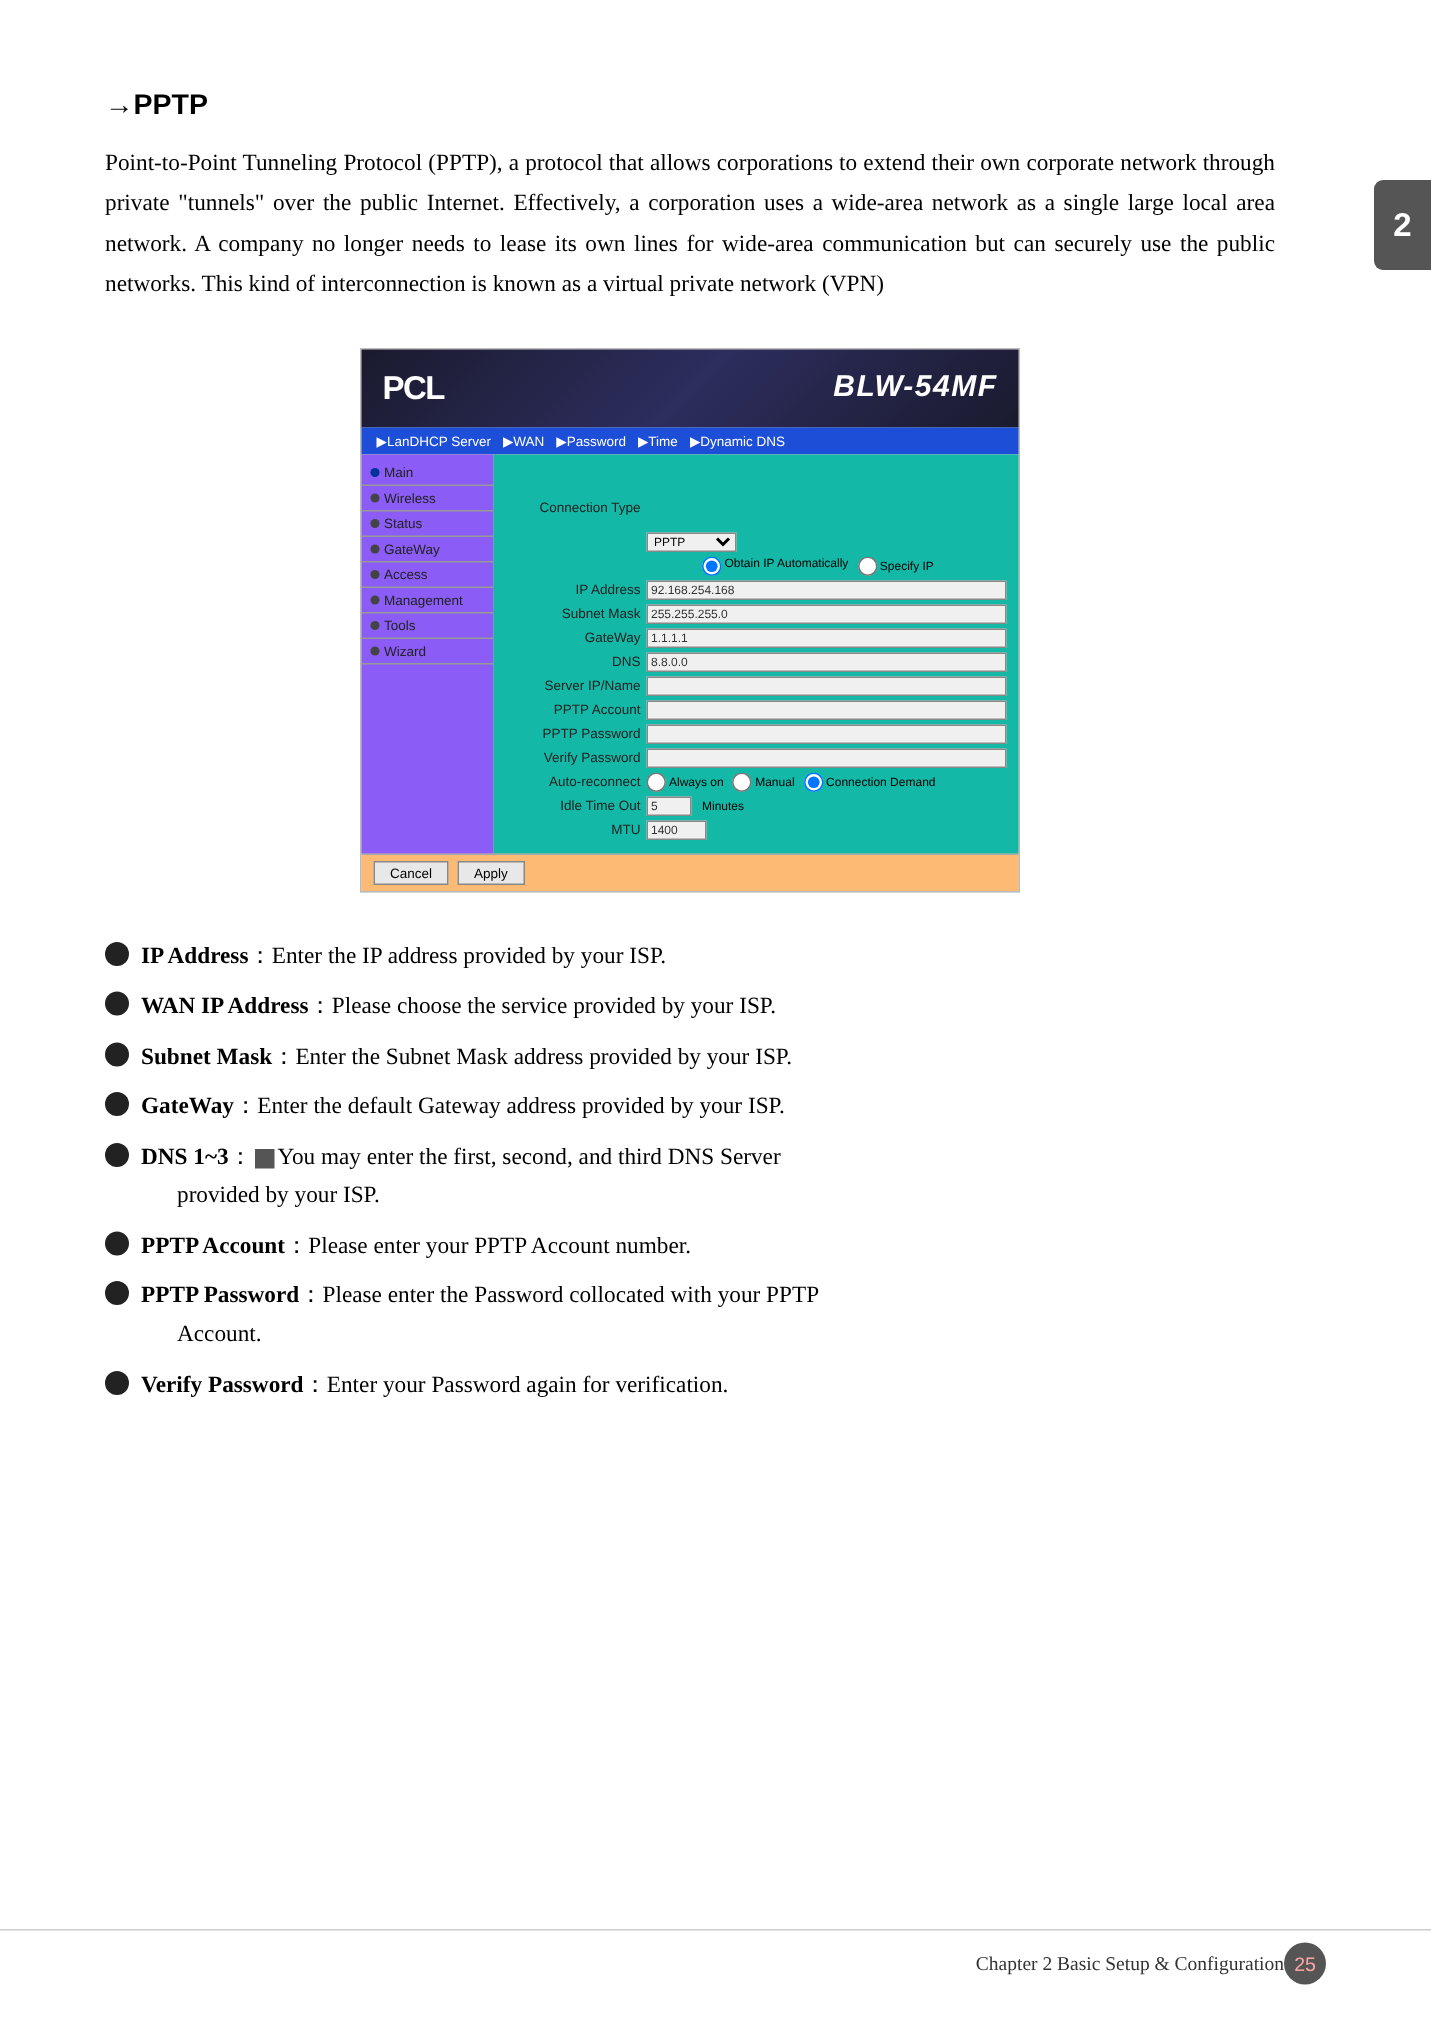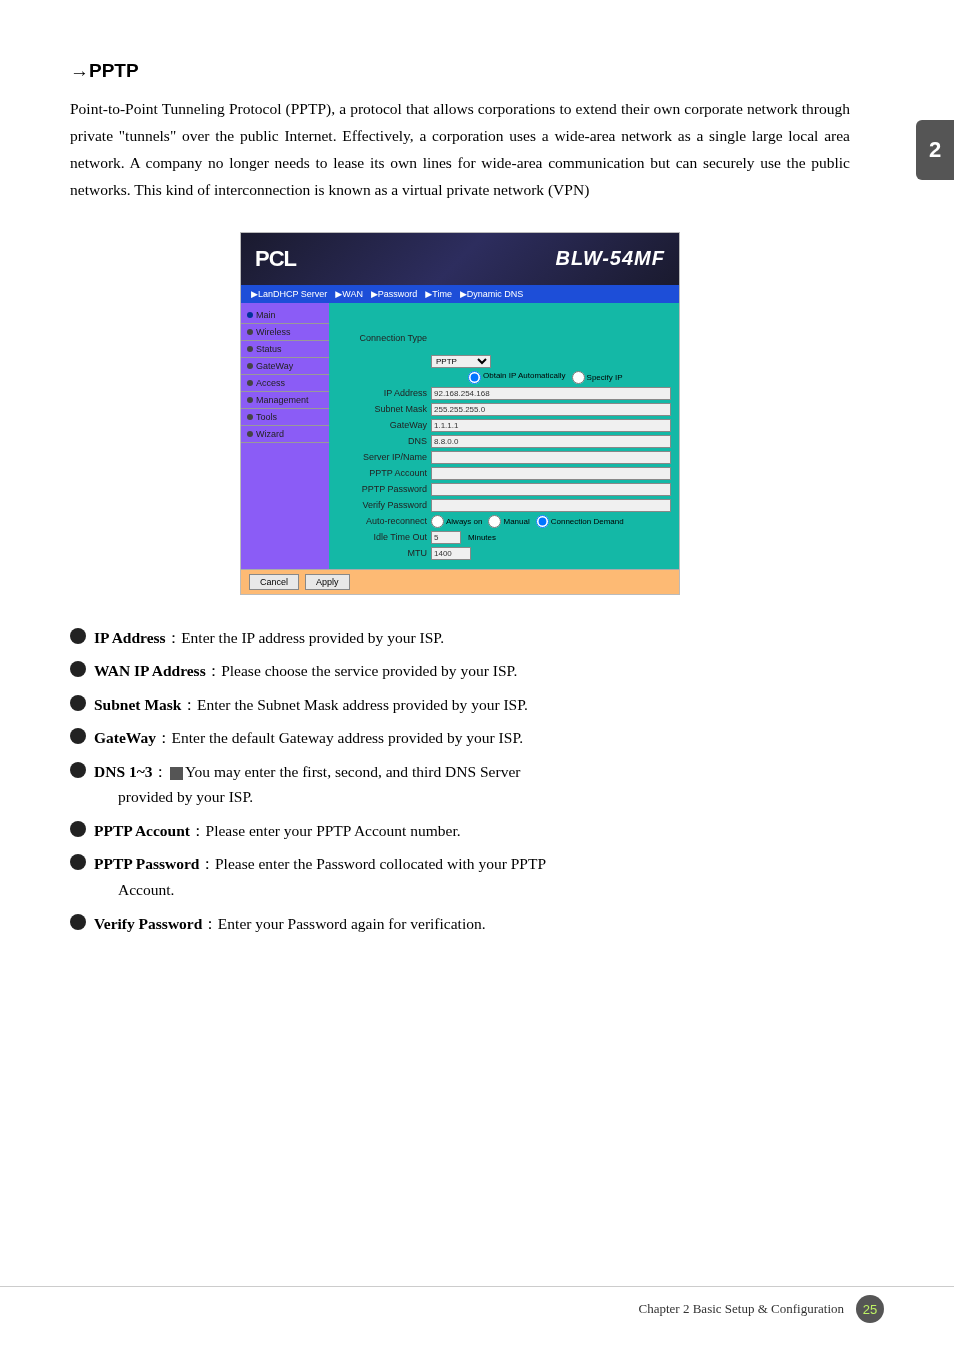--- a/index.html
+++ b/index.html
@@ -278,27 +278,27 @@
       font-size: 13px;
       color: #333;
       font-family: "Times New Roman", Times, serif;
     }
 
     .page-number {
       width: 28px;
       height: 28px;
       background: #555;
       border-radius: 50%;
-      color: #bef264;
+      color: #fca5a5;
       display: flex;
       align-items: center;
       justify-content: center;
       font-size: 13px;
       font-family: Arial, sans-serif;
-      margin-left: 12px;
+      margin-left: 0;
     }
 
     .indent-text {
       padding-left: 24px;
       font-size: 15.5px;
       line-height: 1.65;
       font-family: "Times New Roman", Times, serif;
     }
   </style>
 </head>

